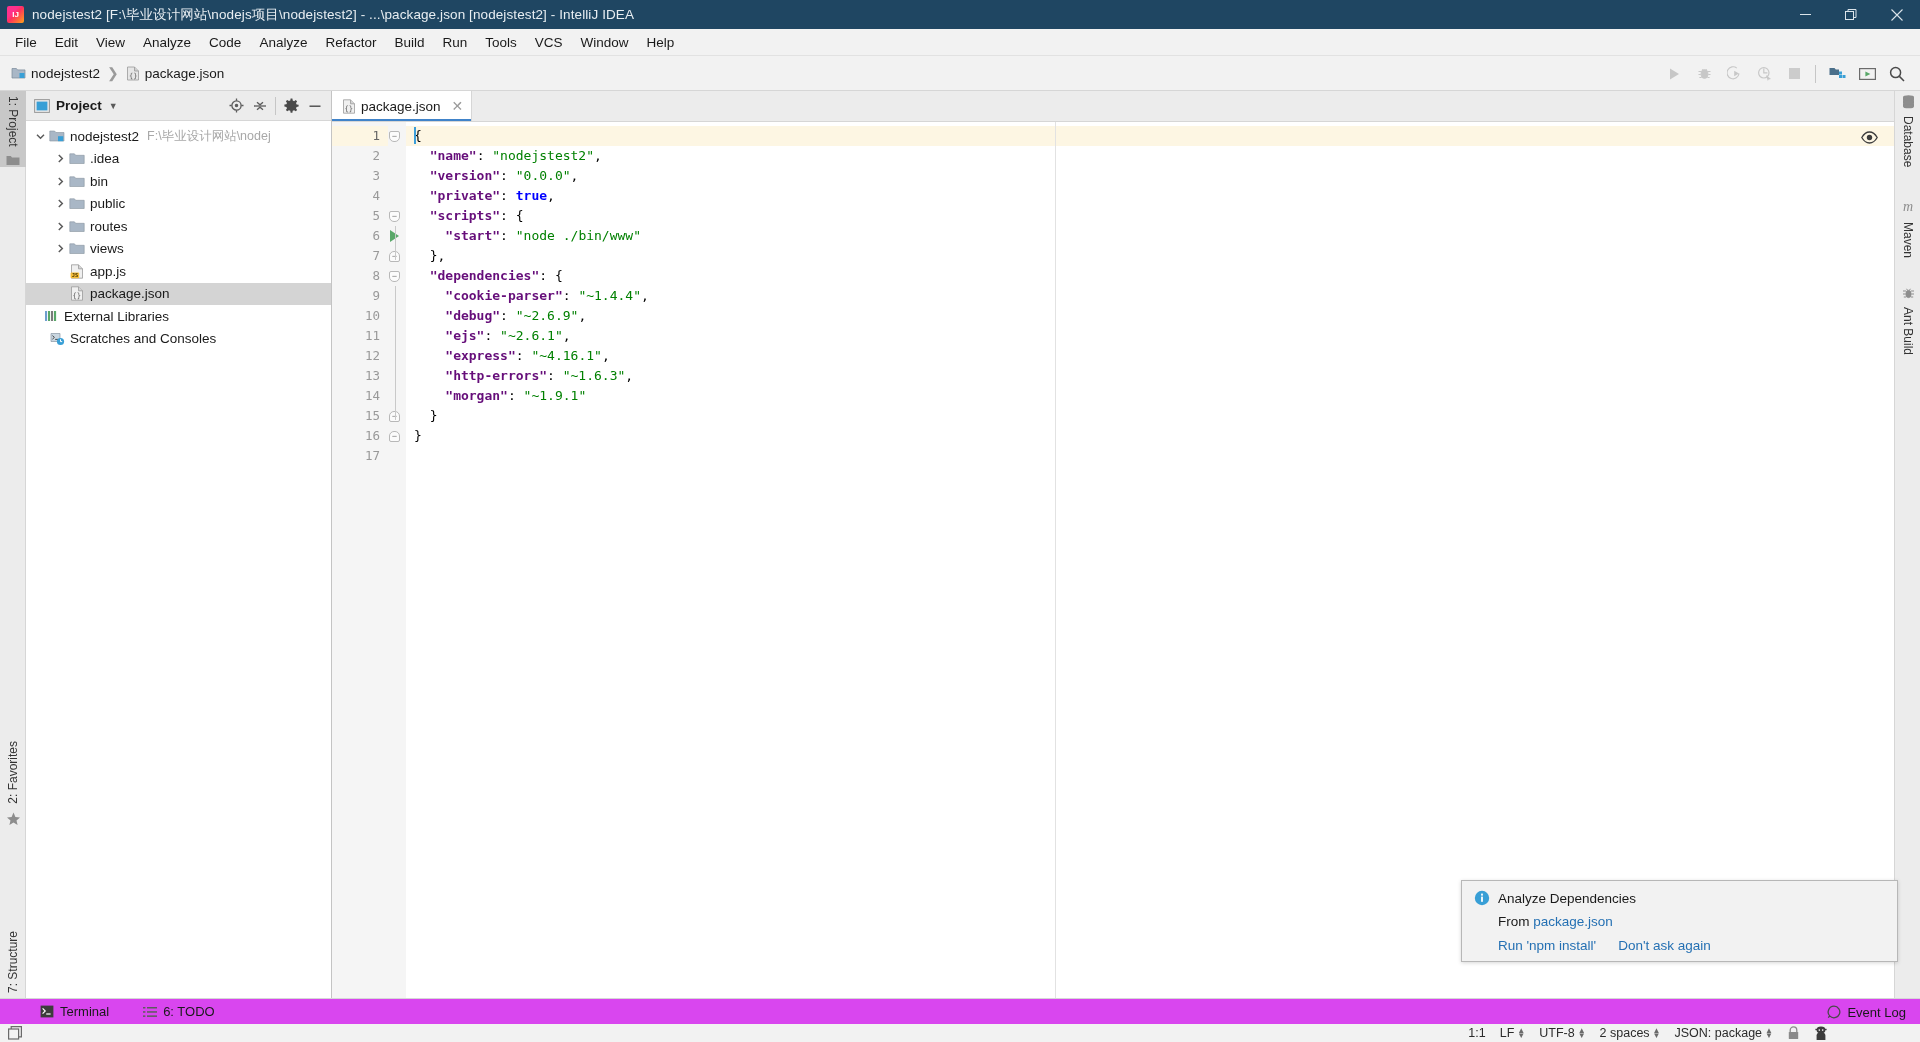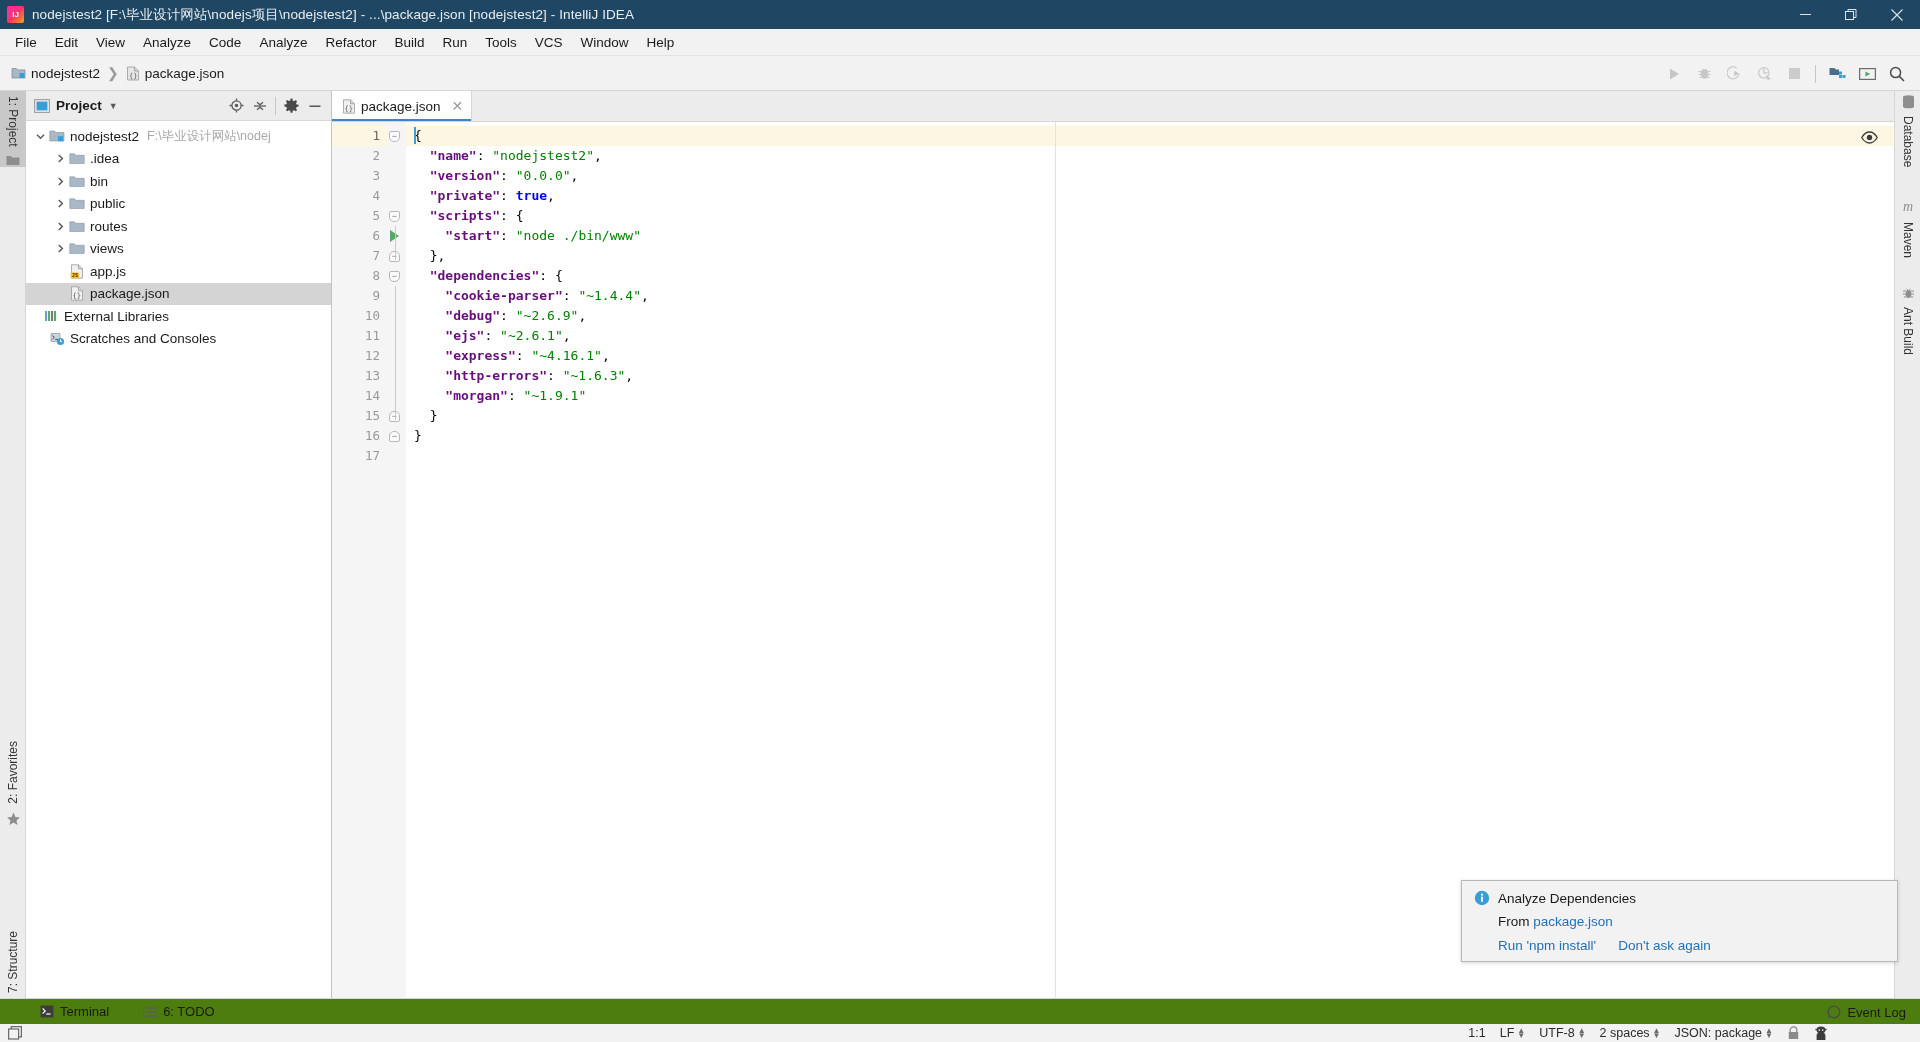--- a/index.html
+++ b/index.html
@@ -187,21 +187,21 @@
   }
   .notif-row1 { display: flex; align-items: center; gap: 8px; }
   .notif-title { font-size: 13.5px; color: #1a1a1a; }
   .notif-row2 { margin-top: 8px; font-size: 13.5px; color: #1a1a1a; margin-left: 24px; }
   .notif-row3 { margin-top: 9px; margin-left: 24px; display: flex; gap: 22px; font-size: 13.5px; }
   .lnk { color: #2470b3; }
 
   
   .bottombar {
     position: absolute; left: 0; top: 998px; width: 1920px; height: 26px;
-    background: #4d7c0f; border-top: 1px solid #d6d6d6;
+    background: #d946ef; border-top: 1px solid #d6d6d6;
     display: flex; align-items: center; padding-left: 36px; gap: 26px;
   }
   .bbtn { display: flex; align-items: center; gap: 6px; font-size: 13px; color: #1a1a1a; padding: 2px 4px; }
   .bright { position: absolute; right: 10px; top: 0; height: 26px; display: flex; align-items: center; gap: 6px; }
 
   
   .statusbar {
     position: absolute; left: 0; top: 1024px; width: 1836px; height: 18px;
     background: #f2f2f2; display: flex; align-items: center;
   }

